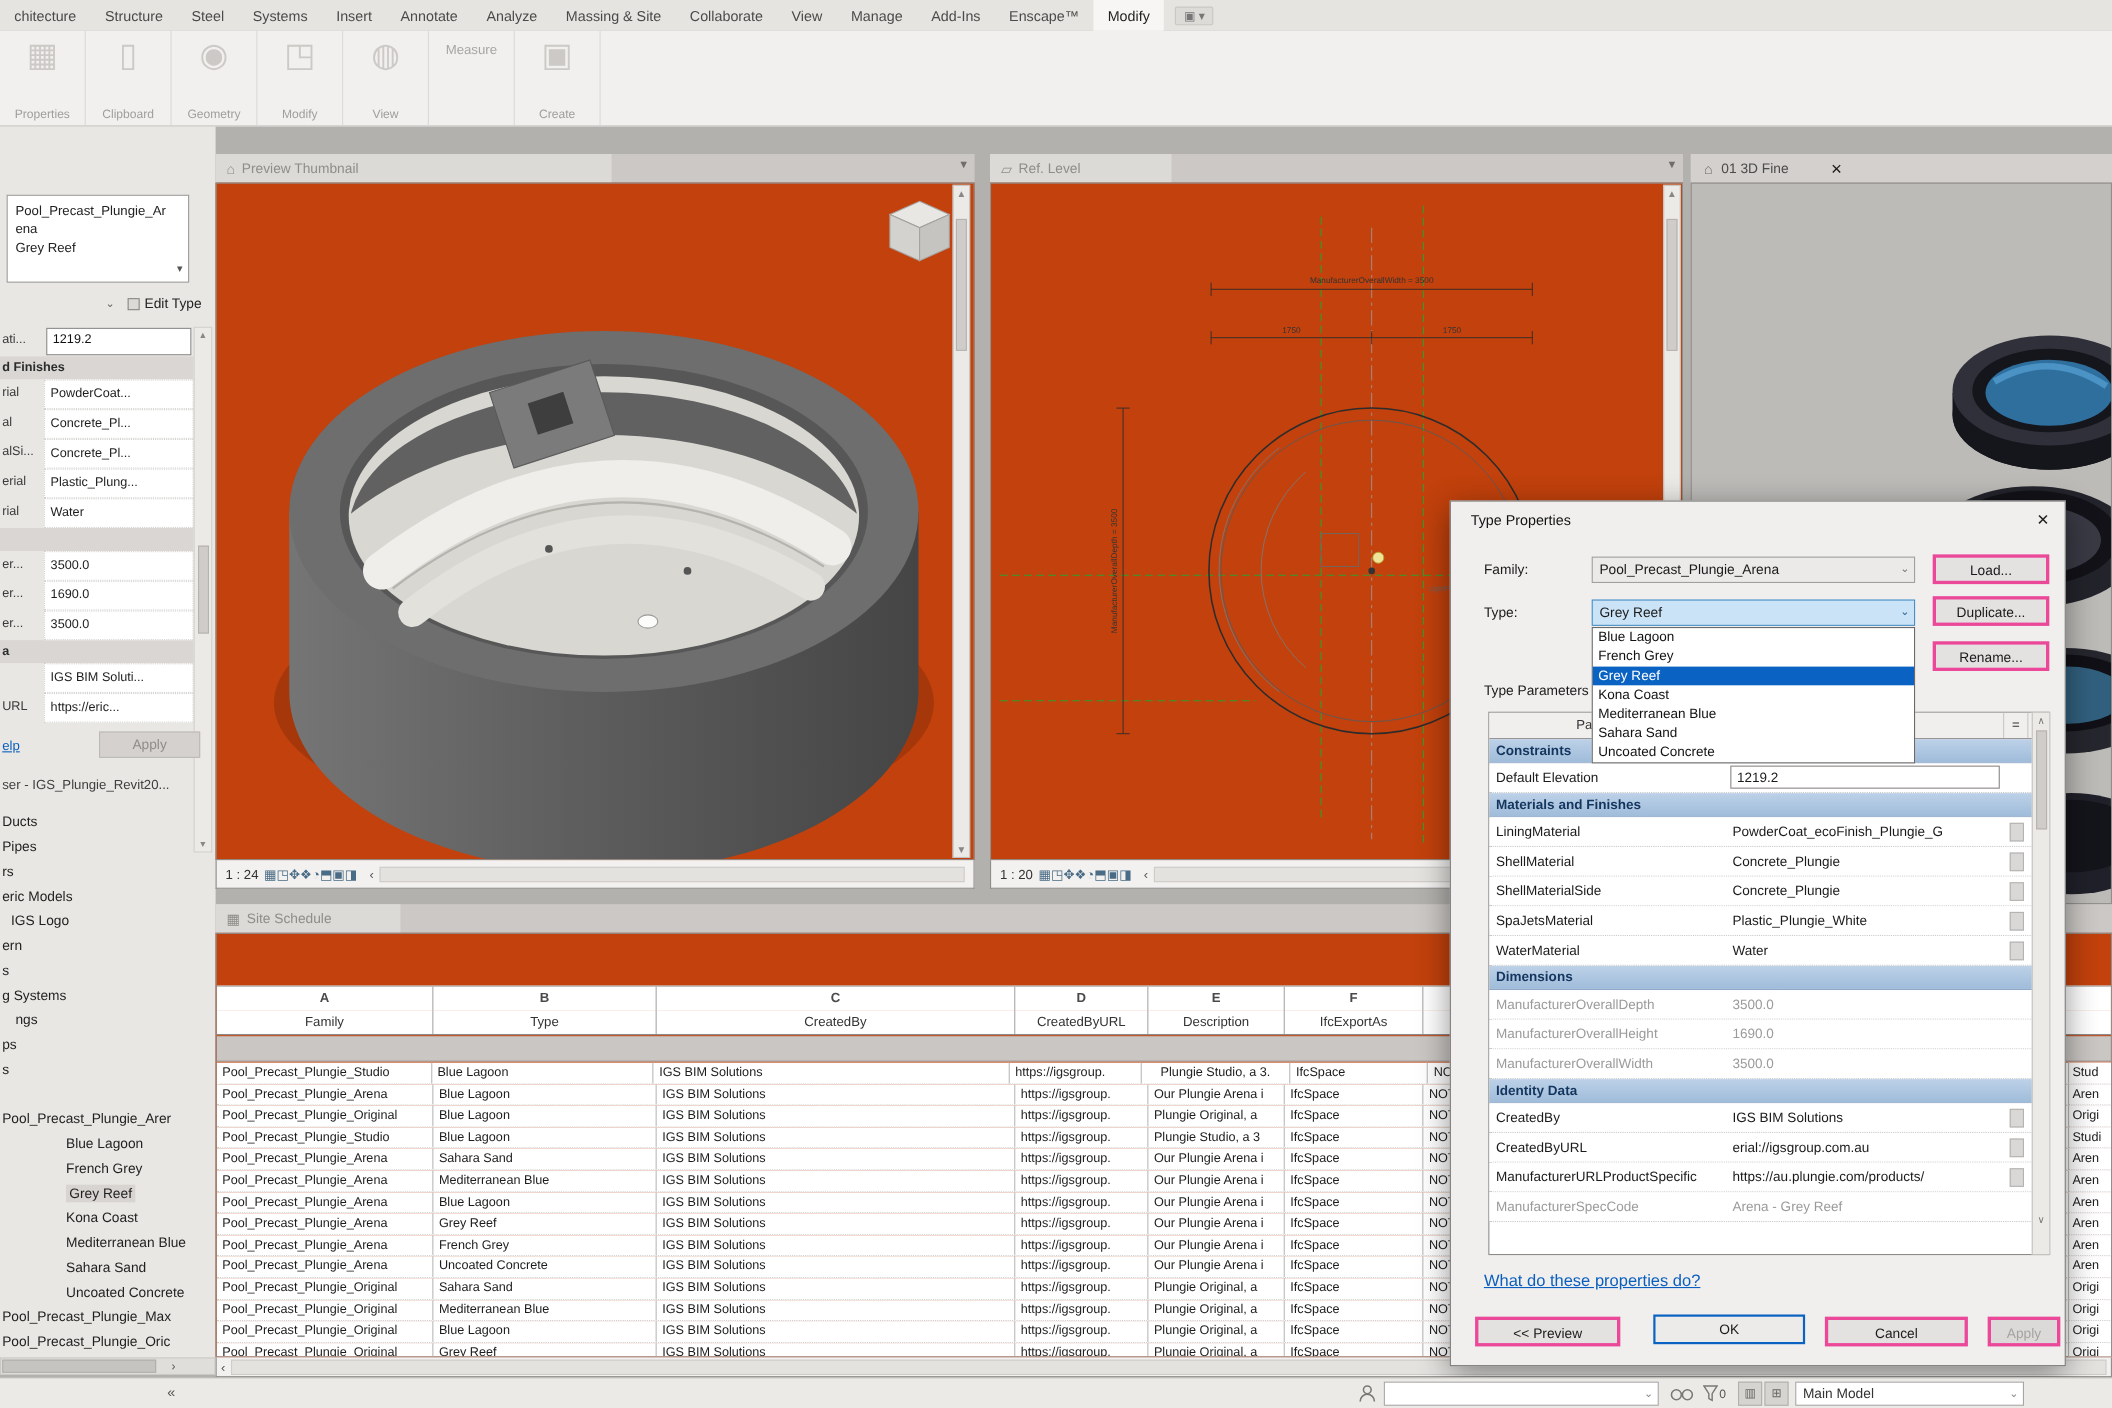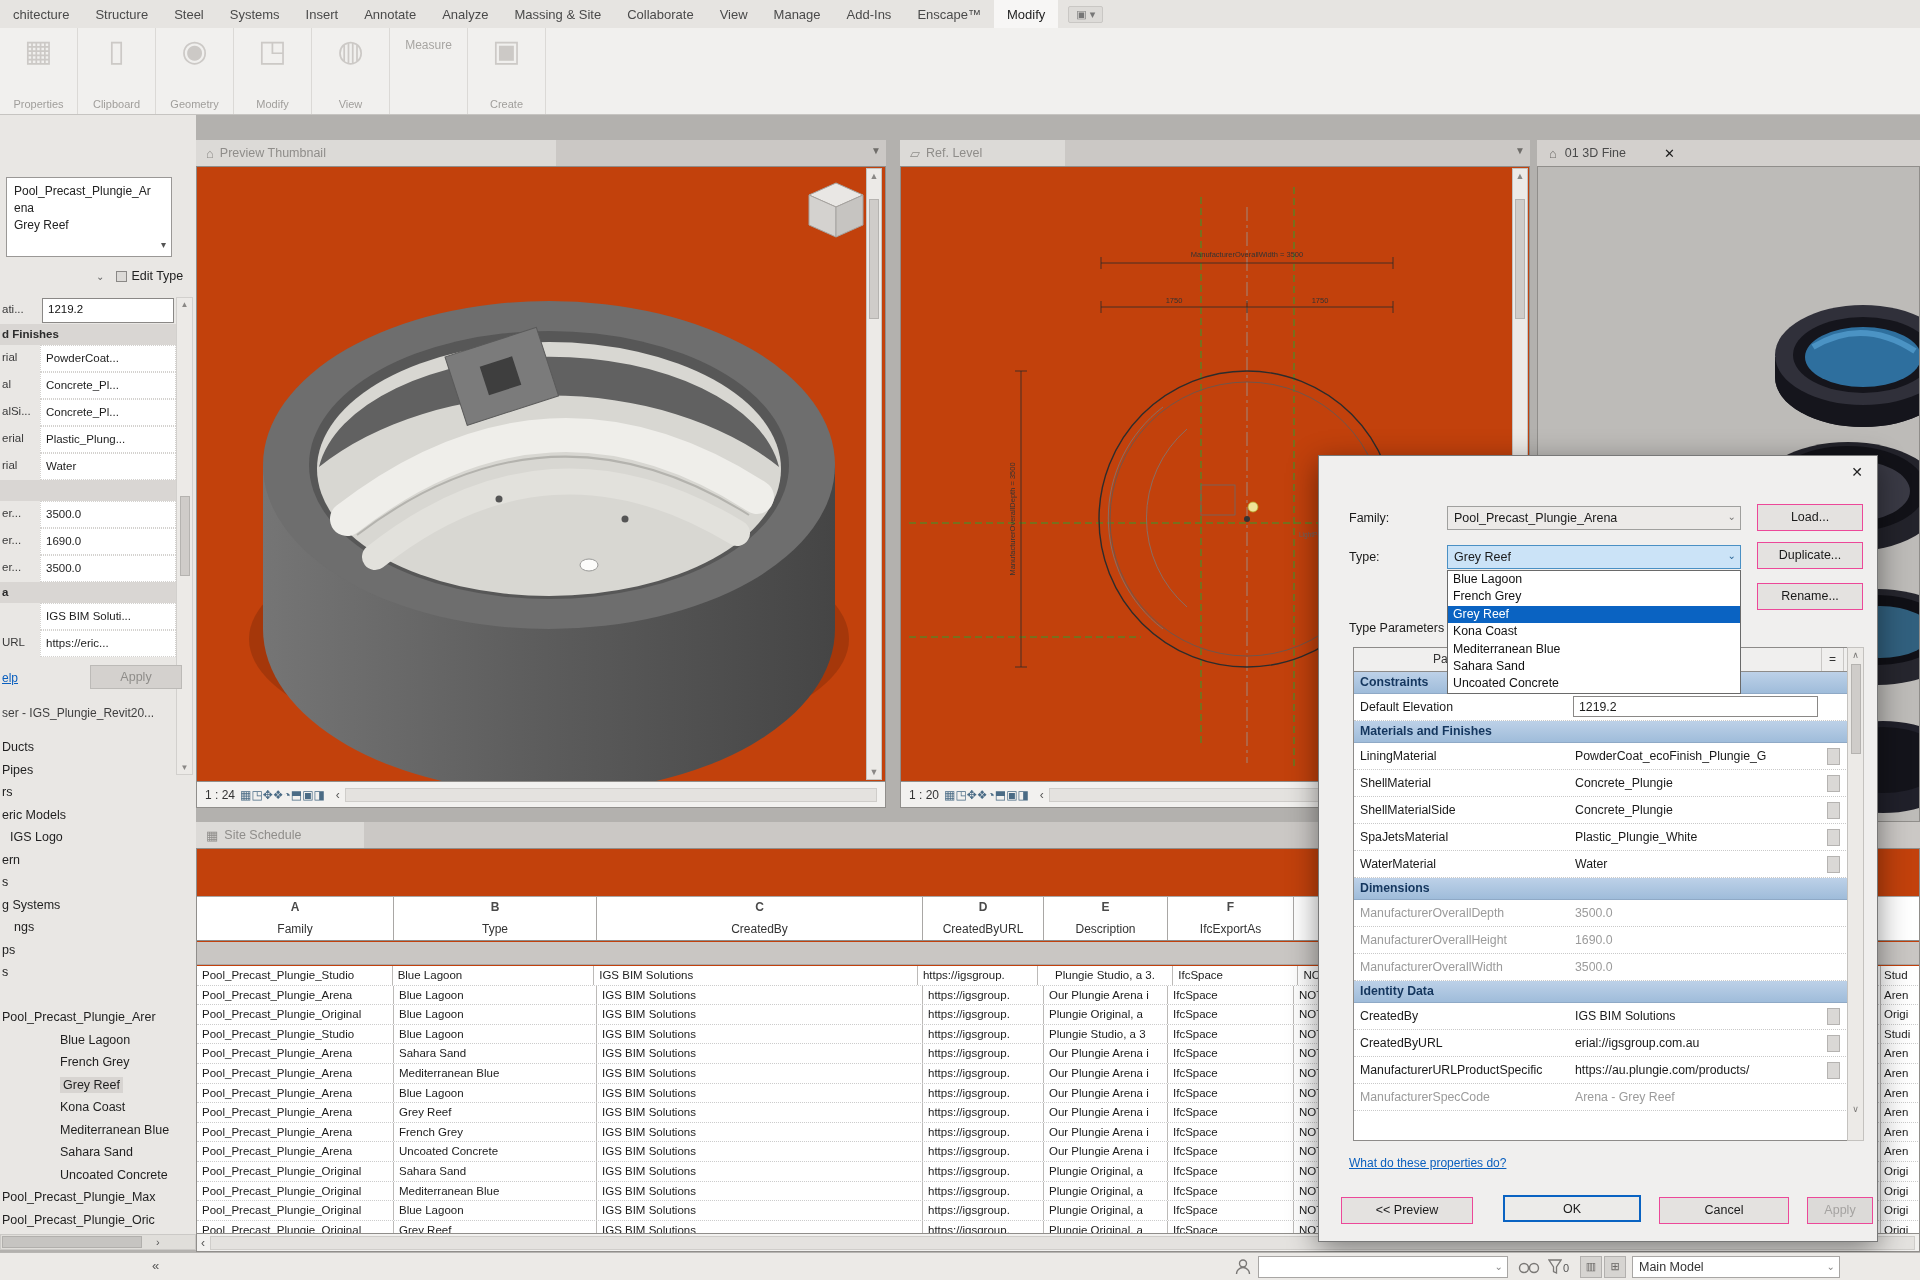--- a/index.html
+++ b/index.html
@@ -70,39 +70,39 @@
 .stripcell{height:19.6px;font-size:11.5px;color:#1c1c1c;padding:3px 0 0 3px;border-left:1px solid #bcbab8;border-bottom:1px dotted #ccc;background:#fff;overflow:hidden;white-space:nowrap}
 
 
 .dialog{position:absolute;left:1318px;top:455px;width:560px;height:787px;background:#f0efee;border:1px solid #787878;box-shadow:0 8px 28px rgba(0,0,0,.45);font-size:12.5px;color:#1a1a1a}
 .dtitle{position:absolute;left:0;top:0;width:100%;height:32px;padding:9px 0 0 18px;font-size:13px;color:#111}
 .dclose{position:absolute;right:14px;top:8px;font-size:14px;color:#222}
 .dlabel{position:absolute;font-size:12.5px;color:#1a1a1a}
 .dcombo{position:absolute;height:24px;border:1px solid #a0a09e;background:#eceae8;padding:4px 18px 0 6px;font-size:12.5px;white-space:nowrap;overflow:hidden}
 .dcombo .cchev{position:absolute;right:4px;top:4px;font-size:10px;color:#777}
 .dcombo.open{background:#cbe3f7;border-color:#4a90c4}
-.dbtn{position:absolute;height:27px;background:#e4e2e0;border:1px solid #ec4899;text-align:center;font-size:12.5px;color:#1a1a1a;padding-top:5px}
+.dbtn{position:absolute;height:27px;background:#e4e2e0;border:3px solid #ec4899;text-align:center;font-size:12.5px;color:#1a1a1a;padding-top:5px}
 .dbtn.focus{border:2px solid #0a63c2;background:#ecebe9}
 .dbtn.disabled{color:#a5a3a1;background:#dcdad8}
 .ddlist{position:absolute;left:128px;top:114px;width:294px;background:#fff;border:1px solid #6a6a6a;z-index:40}
 .ddopt{height:17.4px;font-size:12.3px;padding:1px 0 0 5px;white-space:nowrap;overflow:hidden;color:#111}
 .ddopt.sel{background:#0a63c2;color:#fff}
 .ptable{position:absolute;left:34px;top:191px;width:510px;height:494px;border:1px solid #8d8b89;background:#fff}
 .pthead{display:flex;height:24px;background:#f0efee;border-bottom:1px solid #8d8b89}
 .pthead div{font-size:12px;color:#333;text-align:center;padding-top:4px;border-right:1px solid #c9c7c5;overflow:hidden}
 .sect{height:22px;background:linear-gradient(#bdd1e8,#9fbcda);border-bottom:1px solid #8fa9c6;font-weight:bold;font-size:12.3px;color:#14365e;padding:3px 0 0 6px}
 .drow{display:flex;height:27px;border-bottom:1px dotted #c9c9c9;background:#fff}
 .drow .dname{width:215px;padding:6px 0 0 6px;font-size:12.3px;white-space:nowrap;overflow:hidden}
 .drow .dval{width:253px;padding:6px 0 0 6px;font-size:12.3px;white-space:nowrap;overflow:hidden}
 .drow .deq{width:22px;display:flex;align-items:center;justify-content:center}
 .eqbox{width:13px;height:17px;background:#dad8d6;border:1px solid #b5b3b1}
 .drow.dim .dname,.drow.dim .dval{color:#9b9b9b}
 .dvinput{width:245px;height:21px;border:1px solid #8a8886;margin-top:2px;padding:3px 0 0 5px;font-size:12.3px;background:#fff}
 .dscroll{position:absolute;left:528px;top:191px;width:17px;height:494px;background:#eceae7;border:1px solid #c4c2bf;font-size:9px;color:#7a7876}
-.dlink{position:absolute;left:30px;top:700px;color:#0a5fbe;text-decoration:underline;font-size:12px}
+.dlink{position:absolute;left:30px;top:700px;color:#0a5fbe;text-decoration:underline;font-size:15px}
 
 
 .statusbar{position:absolute;left:0;top:1252px;width:1920px;height:28px;background:#eceae7;border-top:1px solid #b7b5b2;font-size:12.5px;color:#333}
 .sbcombo{position:absolute;height:22px;top:3px;background:#fff;border:1px solid #a8a6a4;padding:3px 18px 0 6px;white-space:nowrap;overflow:hidden}
 .sbcombo .cchev{position:absolute;right:4px;top:4px;font-size:10px;color:#888}
 .sqbtn{position:absolute;top:3px;width:22px;height:22px;background:#d6d4d1;border:1px solid #b2b0ae;text-align:center;font-size:11px;color:#6a6866;padding-top:3px}
 .sbico{position:absolute;top:5px;color:#7a7876;font-size:14px}
 </style>
 </head>
 <body>
@@ -591,20 +591,21 @@
           <div class="stripcell">Origi</div>
         </div>
     </div>
     <div class="viewbar" style="left:196px;top:1234px;width:1724px;height:18px;padding:0 4px">
       <span class="vchev" style="margin-left:0">‹</span>
       <div class="vtrack"></div>
     </div>
   </div>
 
   <div class="dialog">
+    <div class="dtitle">Type Properties</div>
     <div class="dclose">✕</div>
 
     <div class="dlabel" style="left:30px;top:55px">Family:</div>
     <div class="dcombo" style="left:128px;top:50px;width:294px">
       <span>Pool_Precast_Plungie_Arena</span>
       <span class="cchev">⌄</span>
     </div>
     <div class="dbtn" style="left:438px;top:48px;width:106px">Load...</div>
 
     <div class="dlabel" style="left:30px;top:94px">Type:</div>

